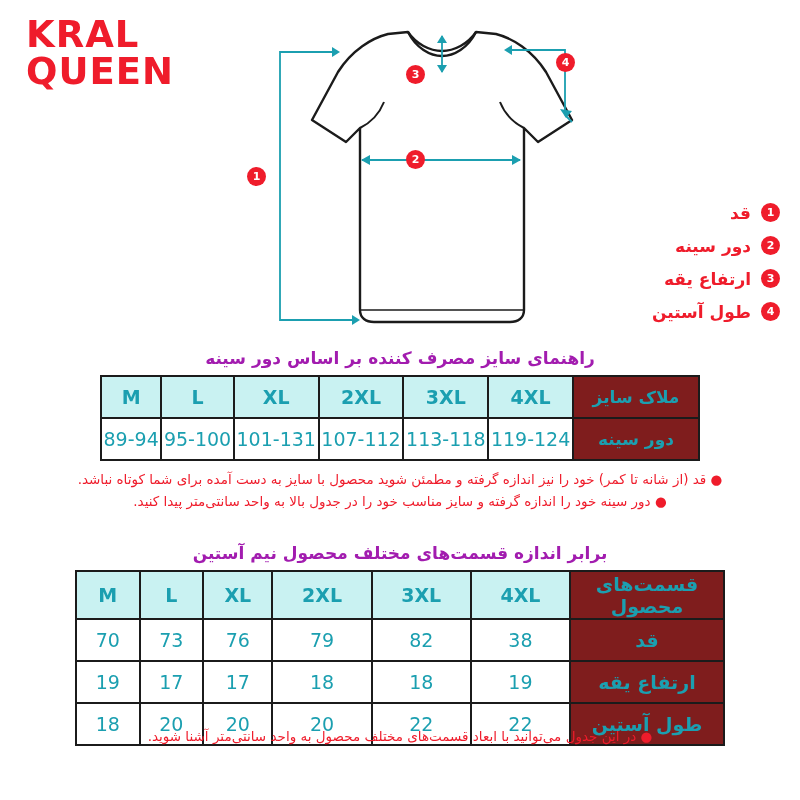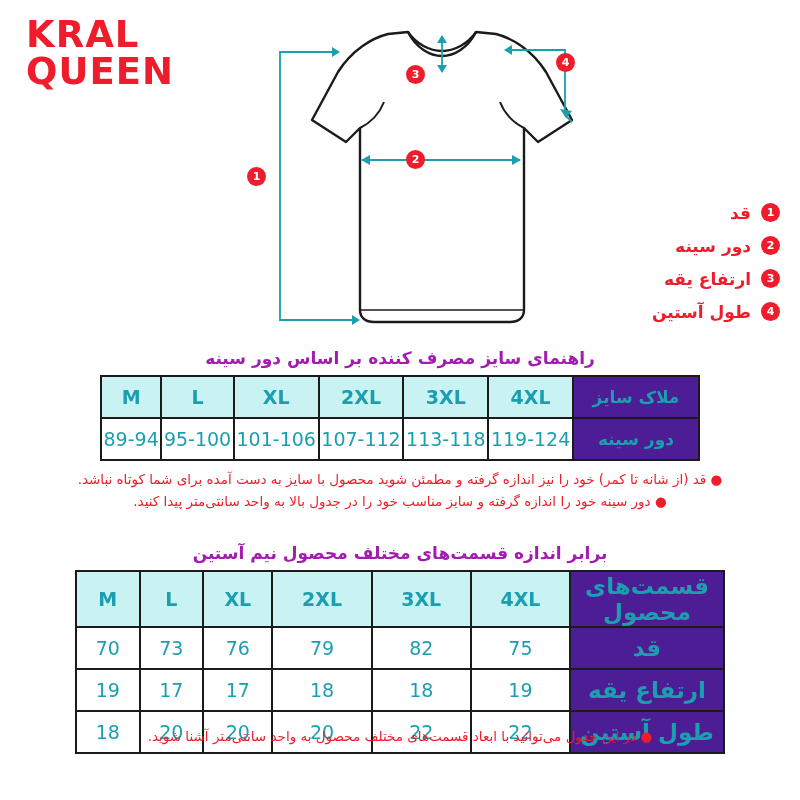--- a/index.html
+++ b/index.html
@@ -112,40 +112,40 @@
     text-align: center;
     vertical-align: middle;
     color: #1b9fb0;
     font-family: "DejaVu Sans", sans-serif;
   }
   .tbl td.head {
     background: #c9f2f2;
     font-weight: bold;
   }
   .tbl td.rowhead {
-    background: #4c1d95;
+    background: #7f1d1d;
     font-weight: bold;
     color: #1b9fb0;
   }
 
   #table-chest {
     left: 100px;
     top: 375px;
     width: 600px;
   }
   #table-chest td { height: 38px; font-size: 19px; }
   #table-chest td.rowhead { width: 122px; font-size: 17px; }
 
   #table-dims {
     left: 75px;
     top: 570px;
     width: 650px;
   }
   #table-dims td { height: 38px; font-size: 19px; }
-  #table-dims td.rowhead { width: 150px; font-size: 23px; }
+  #table-dims td.rowhead { width: 150px; font-size: 19px; }
 
   
   .notes {
     position: absolute;
     width: 760px;
     left: 20px;
     direction: rtl;
     text-align: center;
   }
   .note {
@@ -239,21 +239,21 @@
       <td class="head">2XL</td>
       <td class="head">XL</td>
       <td class="head">L</td>
       <td class="head">M</td>
     </tr>
     <tr>
       <td class="rowhead">دور سینه</td>
       <td>119-124</td>
       <td>113-118</td>
       <td>107-112</td>
-      <td>101-106</td>
+      <td>101-131</td>
       <td>95-100</td>
       <td>89-94</td>
     </tr>
   </tbody>
     </table>
 
   <div class="notes" id="notes-1">
     <div class="note">● قد (از شانه تا کمر) خود را نیز اندازه گرفته و مطمئن شوید محصول با سایز به دست آمده برای شما کوتاه نباشد.</div>
     <div class="note">● دور سینه خود را اندازه گرفته و سایز مناسب خود را در جدول بالا به واحد سانتی‌متر پیدا کنید.</div>
   </div>
@@ -266,21 +266,21 @@
       <td class="rowhead head">قسمت‌های محصول</td>
       <td class="head">4XL</td>
       <td class="head">3XL</td>
       <td class="head">2XL</td>
       <td class="head">XL</td>
       <td class="head">L</td>
       <td class="head">M</td>
     </tr>
     <tr>
       <td class="rowhead">قد</td>
-      <td>75</td>
+      <td>38</td>
       <td>82</td>
       <td>79</td>
       <td>76</td>
       <td>73</td>
       <td>70</td>
     </tr>
     <tr>
       <td class="rowhead">ارتفاع یقه</td>
       <td>19</td>
       <td>18</td>

